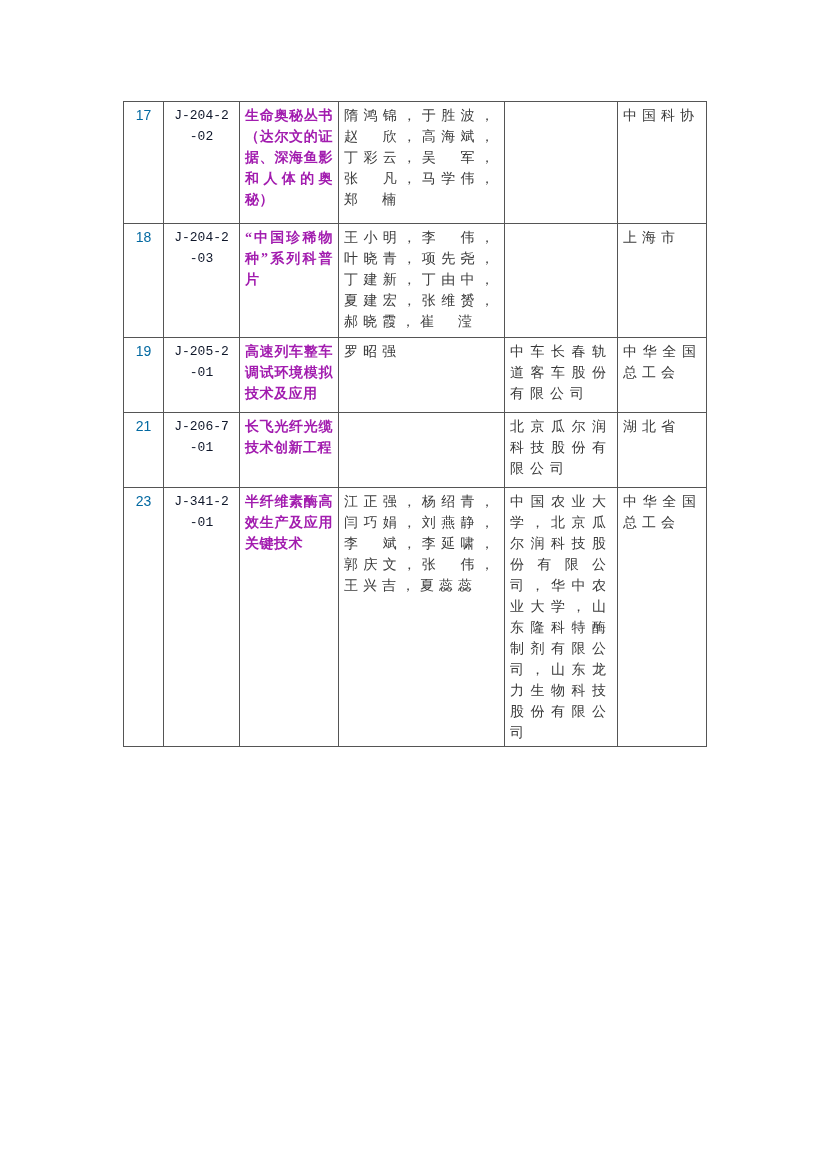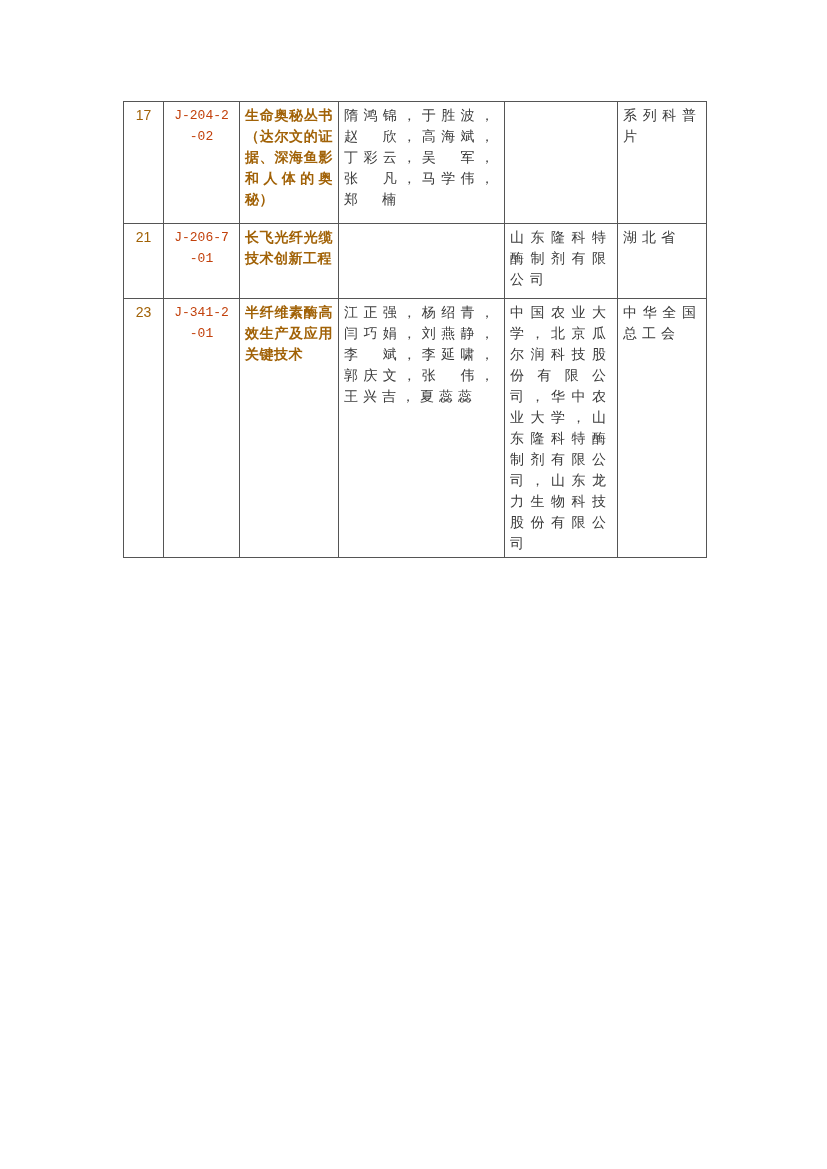--- a/index.html
+++ b/index.html
@@ -30,35 +30,35 @@
     line-height: 21px;
     overflow: hidden;
     word-break: normal;
   }
   
   td.c-index {
     text-align: center;
     letter-spacing: 0;
     font-family: "Liberation Sans", "DejaVu Sans", sans-serif;
     font-size: 14px;
-    color: #a16207;
+    color: #0369a1;
   }
   td.c-code {
     text-align: center;
     white-space: pre-line;
     font-family: "Liberation Mono", "DejaVu Sans Mono", monospace;
     font-size: 13px;
     letter-spacing: 0;
-    color: #c2410c;
+    color: #0f172a;
   }
   td.c-project {
     text-align: justify;
     letter-spacing: 0.5px;
     font-weight: bold;
-    color: #a16207;
+    color: #a21caf;
   }
   td.c-people {
     text-align: justify;
     letter-spacing: 5px;
   }
   td.c-org {
     text-align: justify;
     letter-spacing: 6px;
   }
   td.c-recommender {
@@ -87,29 +87,47 @@
     <col style="width:89px">
   </colgroup>
   <tbody>
     <tr class="row-0">
       <td class="c-index">17</td>
       <td class="c-code">J-204-2
 -02</td>
       <td class="c-project">生命奥秘丛书（达尔文的证据、深海鱼影和人体的奥秘）</td>
       <td class="c-people">隋鸿锦，于胜波，赵　欣，高海斌，丁彩云，吴　军，张　凡，马学伟，郑　楠</td>
       <td class="c-org"></td>
-      <td class="c-recommender">系列科普片</td>
+      <td class="c-recommender">中国科协</td>
+    </tr>
+    <tr class="row-1">
+      <td class="c-index">18</td>
+      <td class="c-code">J-204-2
+-03</td>
+      <td class="c-project">“中国珍稀物种”系列科普片</td>
+      <td class="c-people">王小明，李　伟，叶晓青，项先尧，丁建新，丁由中，夏建宏，张维赟，郝晓霞，崔　滢</td>
+      <td class="c-org"></td>
+      <td class="c-recommender">上海市</td>
+    </tr>
+    <tr class="row-2">
+      <td class="c-index">19</td>
+      <td class="c-code">J-205-2
+-01</td>
+      <td class="c-project">高速列车整车调试环境模拟技术及应用</td>
+      <td class="c-people">罗昭强</td>
+      <td class="c-org">中车长春轨道客车股份有限公司</td>
+      <td class="c-recommender">中华全国总工会</td>
     </tr>
     <tr class="row-4">
       <td class="c-index">21</td>
       <td class="c-code">J-206-7
 -01</td>
       <td class="c-project">长飞光纤光缆技术创新工程</td>
       <td class="c-people"></td>
-      <td class="c-org">山东隆科特酶制剂有限公司</td>
+      <td class="c-org">北京瓜尔润科技股份有限公司</td>
       <td class="c-recommender">湖北省</td>
     </tr>
     <tr class="row-6">
       <td class="c-index">23</td>
       <td class="c-code">J-341-2
 -01</td>
       <td class="c-project">半纤维素酶高效生产及应用关键技术</td>
       <td class="c-people">江正强，杨绍青，闫巧娟，刘燕静，李　斌，李延啸，郭庆文，张　伟，王兴吉，夏蕊蕊</td>
       <td class="c-org">中国农业大学，北京瓜尔润科技股份有限公司，华中农业大学，山东隆科特酶制剂有限公司，山东龙力生物科技股份有限公司</td>
       <td class="c-recommender">中华全国总工会</td>

